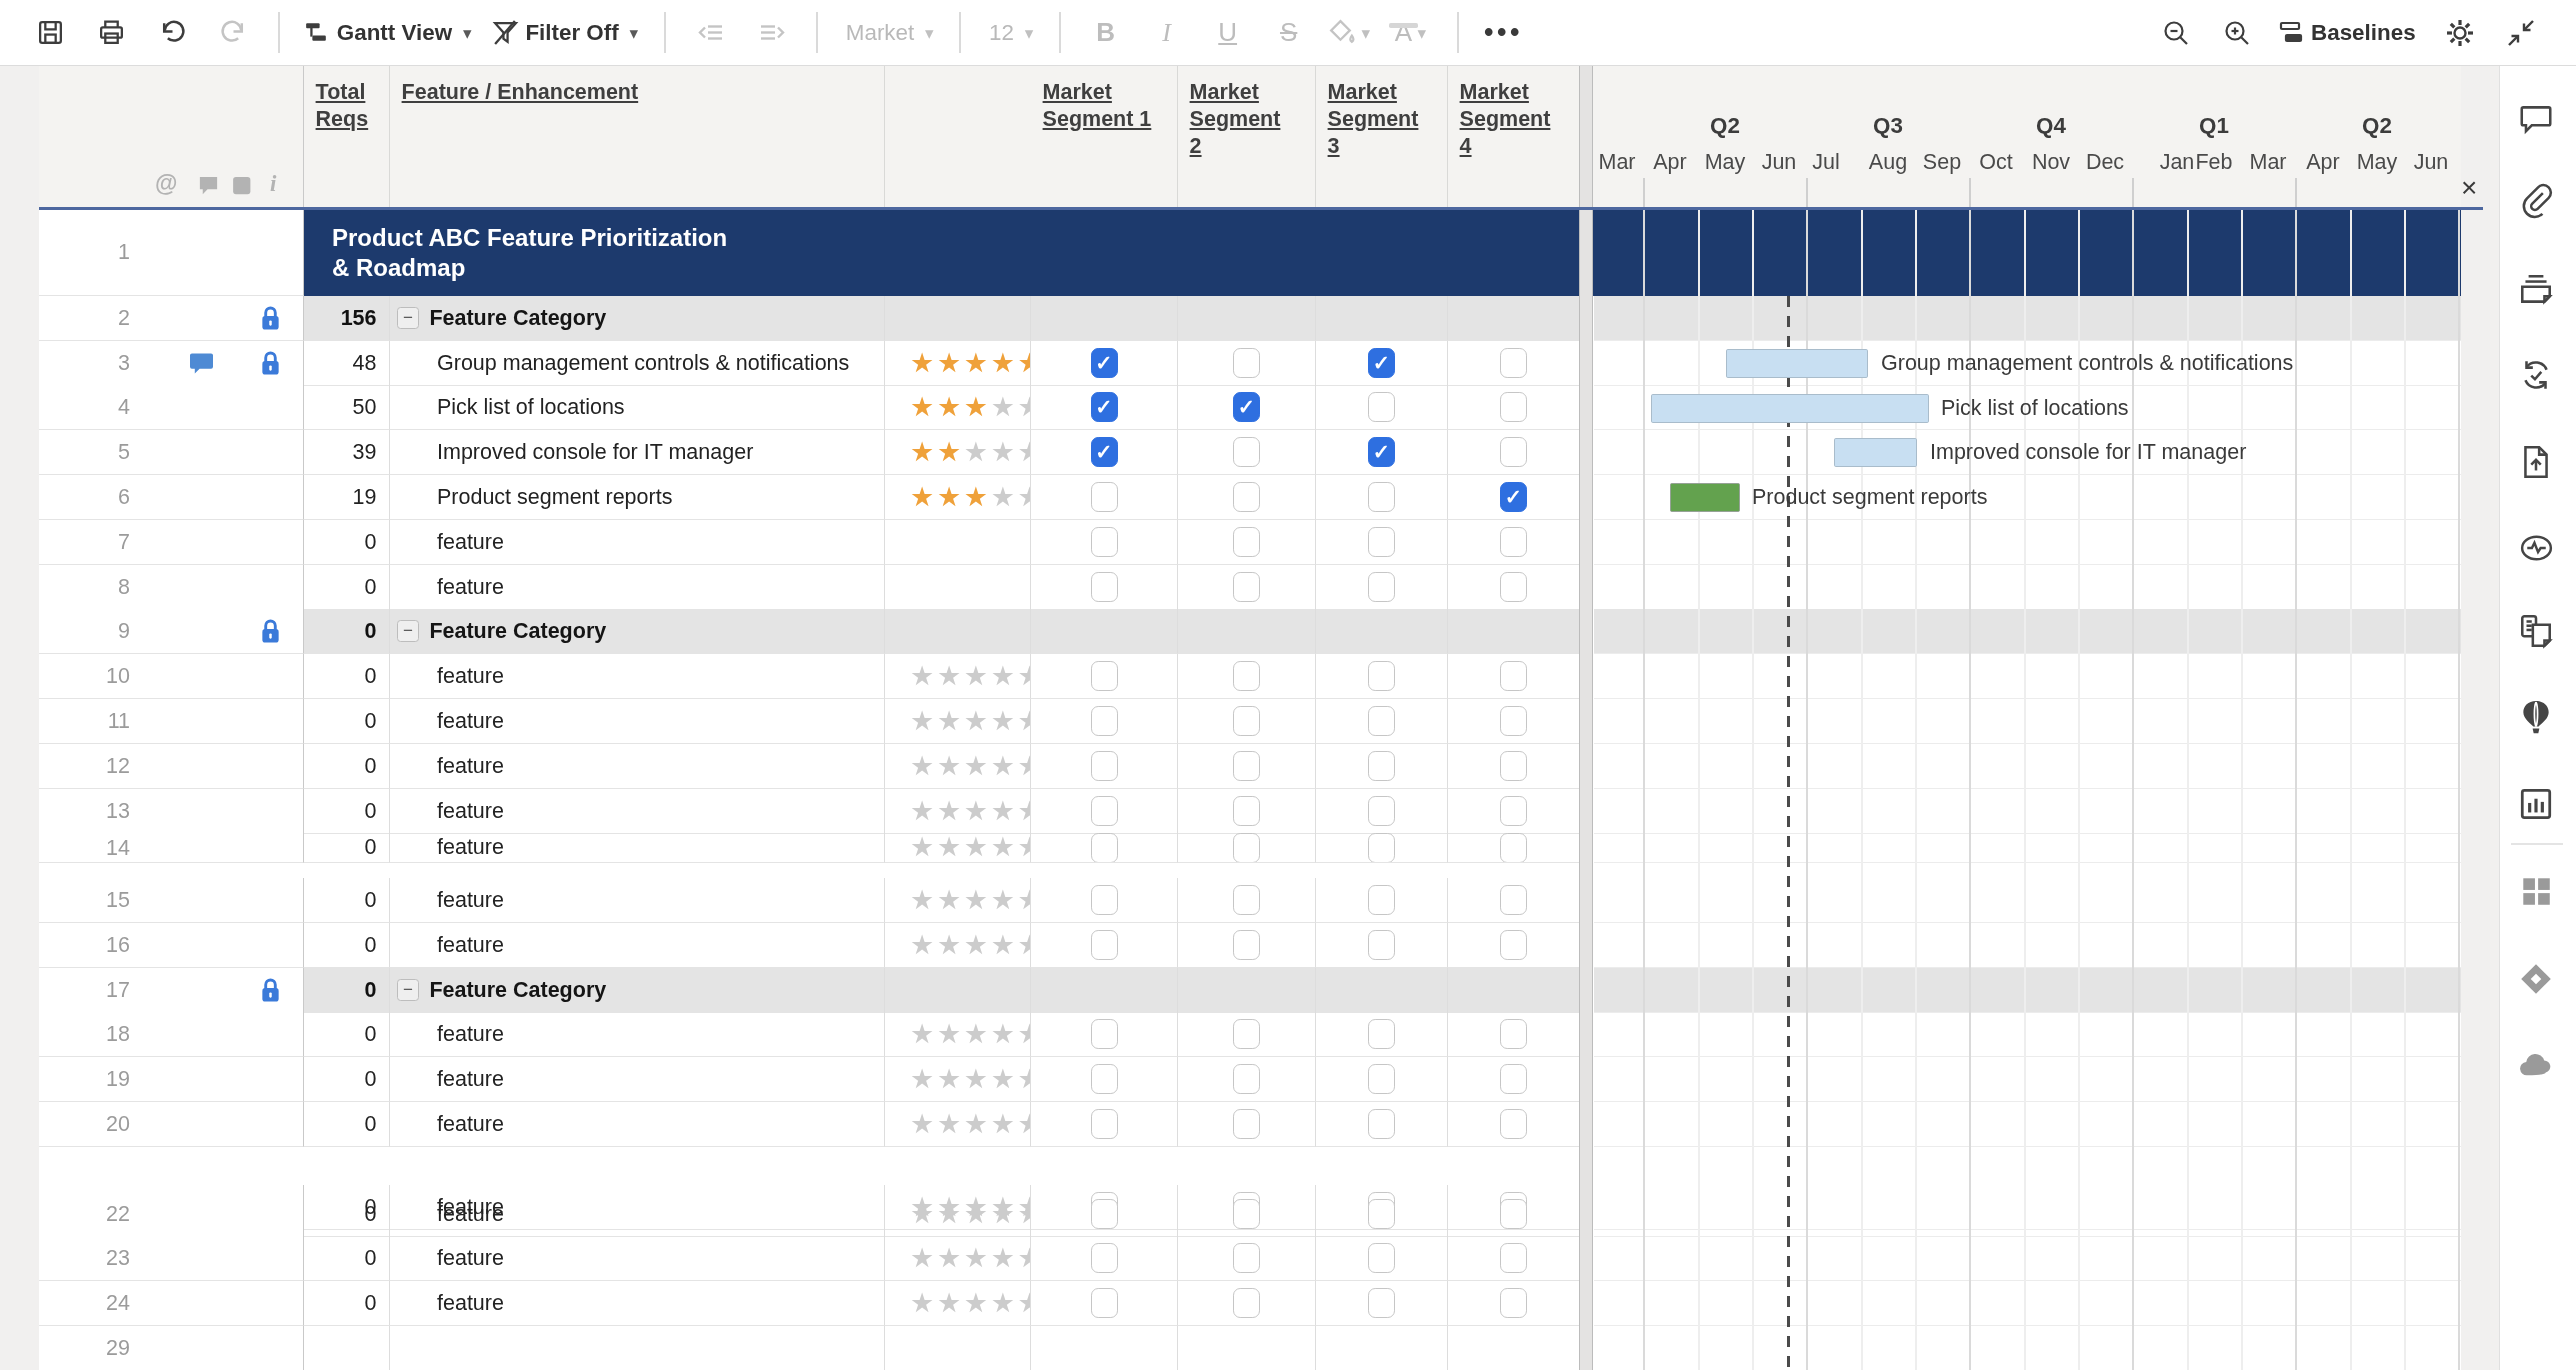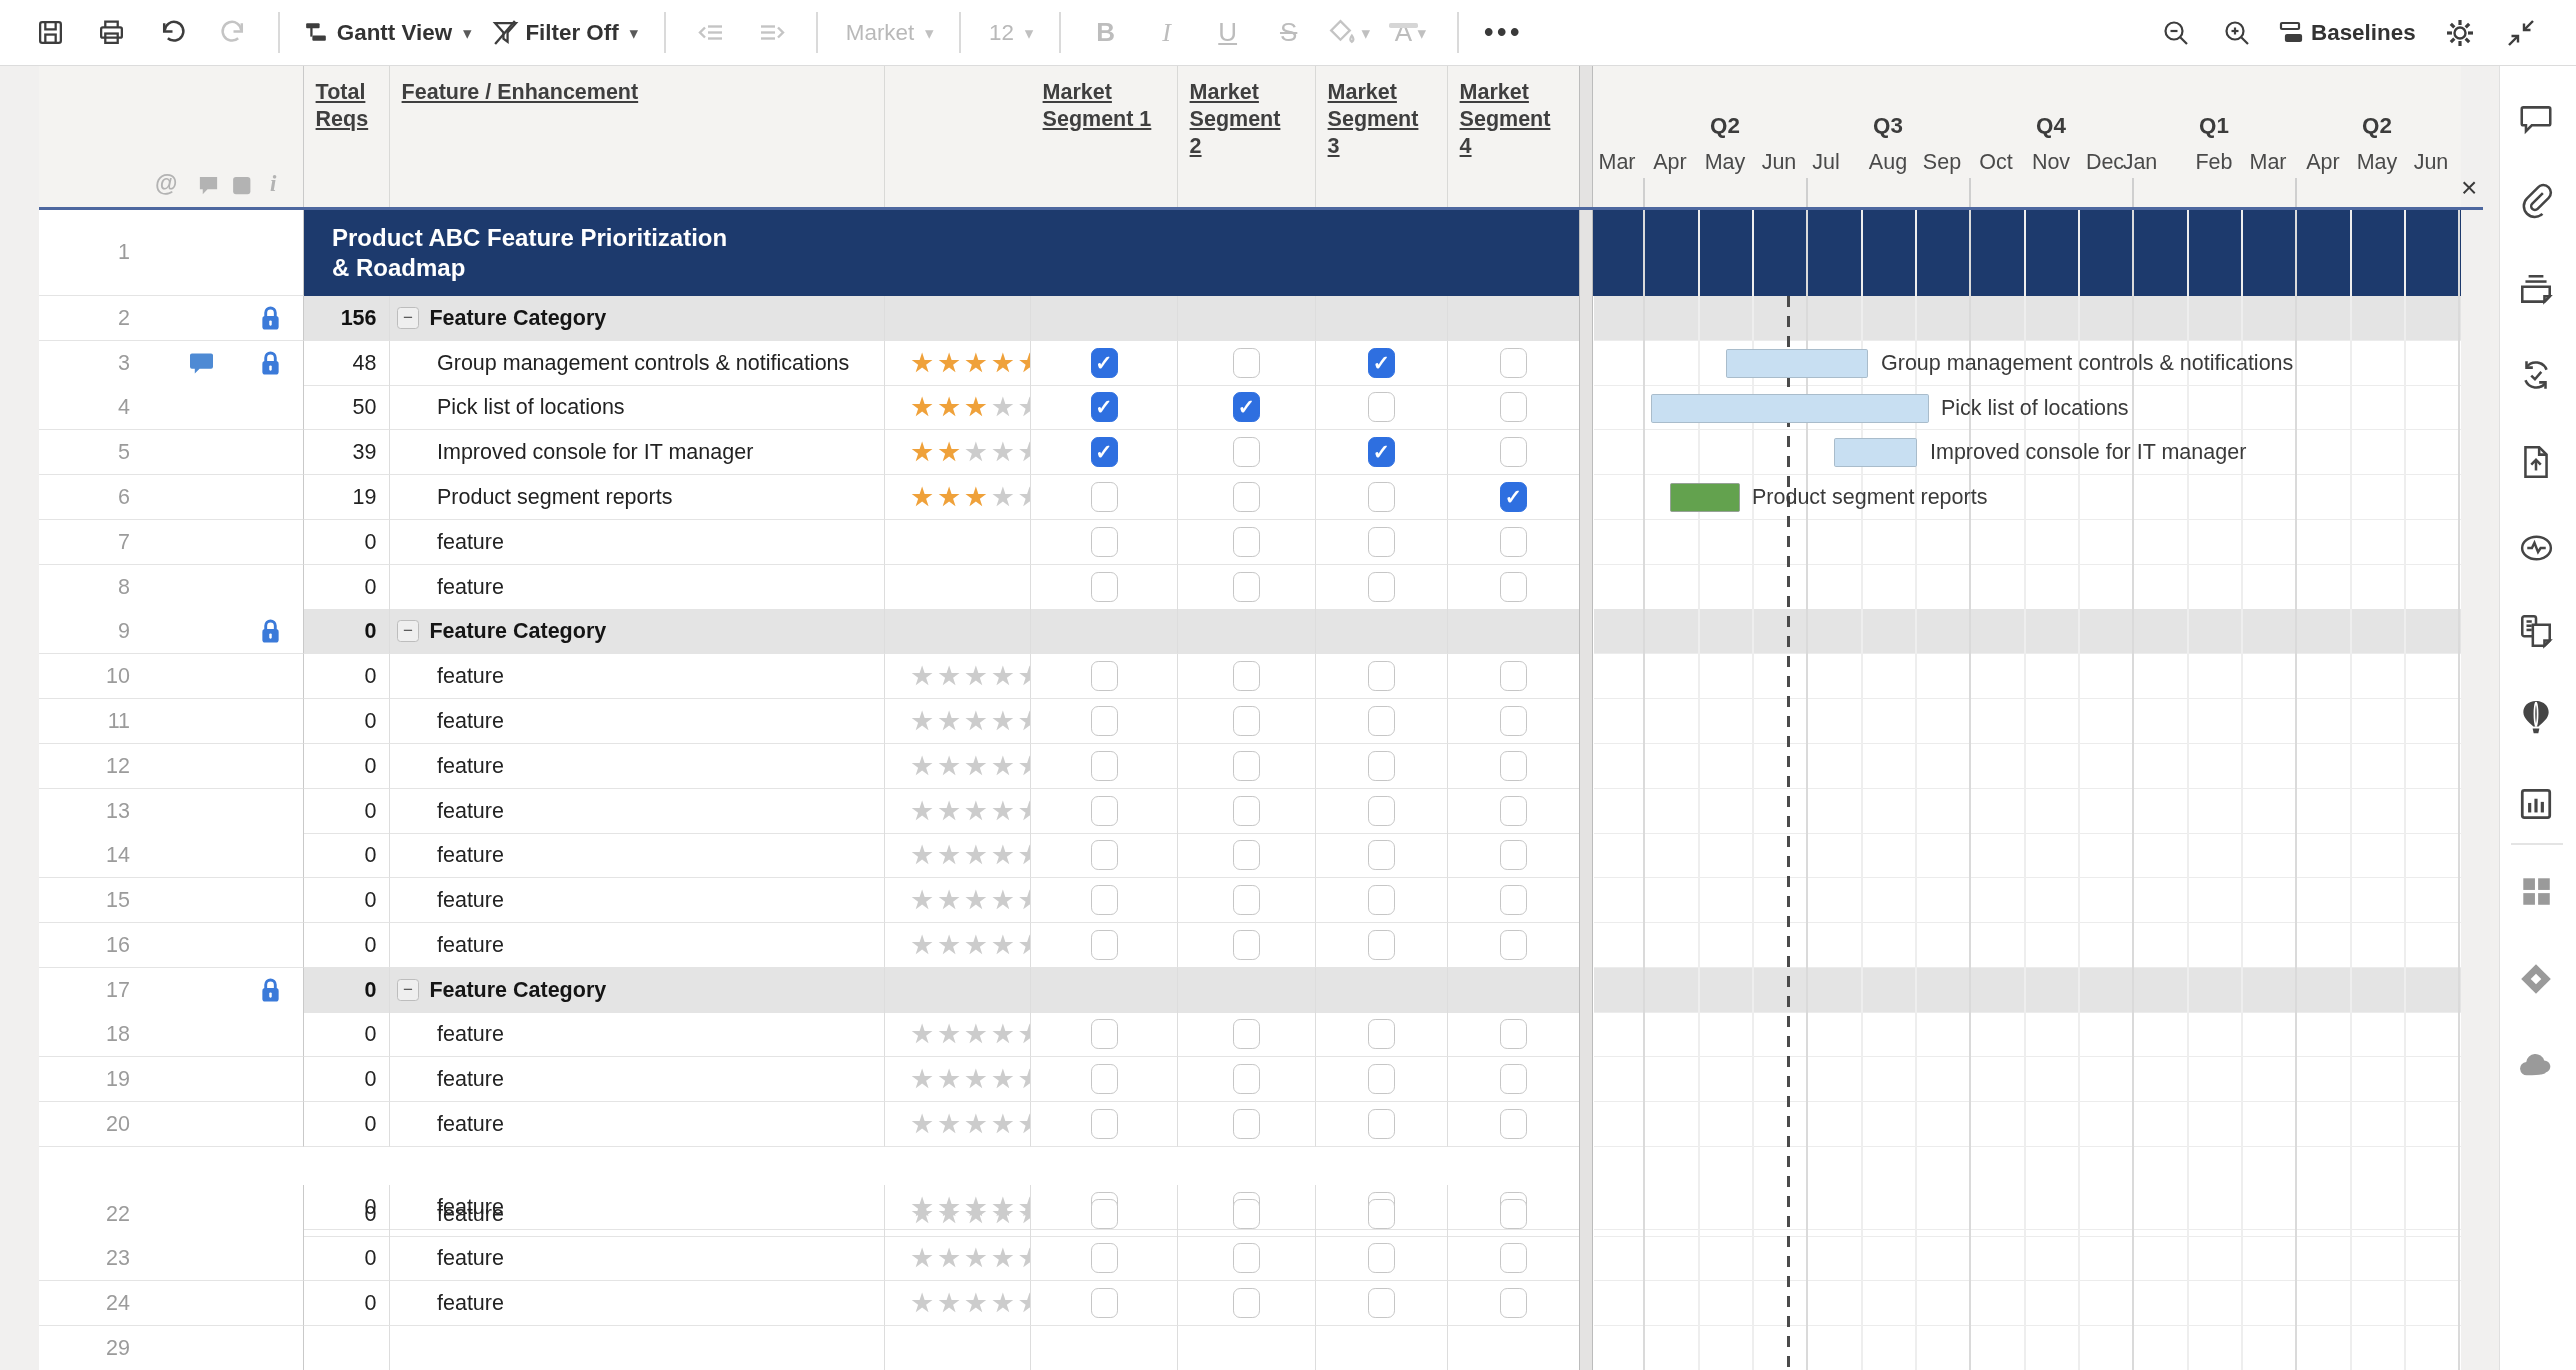--- a/index.html
+++ b/index.html
@@ -312,21 +312,21 @@
         <div class="m-label" style="left: 23px;">Mar</div>
         <div class="m-label" style="left: 76px;">Apr</div>
         <div class="m-label" style="left: 131px;">May</div>
         <div class="m-label" style="left: 185px;">Jun</div>
         <div class="m-label" style="left: 232px;">Jul</div>
         <div class="m-label" style="left: 294px;">Aug</div>
         <div class="m-label" style="left: 348px;">Sep</div>
         <div class="m-label" style="left: 402px;">Oct</div>
         <div class="m-label" style="left: 457px;">Nov</div>
         <div class="m-label" style="left: 511px;">Dec</div>
-        <div class="m-label" style="left: 546px; text-align: right;">Jan</div>
+        <div class="m-label" style="left: 583px; text-align: right;">Jan</div>
         <div class="m-label" style="left: 620px;">Feb</div>
         <div class="m-label" style="left: 674px;">Mar</div>
         <div class="m-label" style="left: 729px;">Apr</div>
         <div class="m-label" style="left: 783px;">May</div>
         <div class="m-label" style="left: 837px;">Jun</div>
         <div class="tick" style="left: 49px;"></div>
         <div class="tick" style="left: 212px;"></div>
         <div class="tick" style="left: 375px;"></div>
         <div class="tick" style="left: 538px;"></div>
         <div class="tick" style="left: 701px;"></div>
@@ -639,21 +639,21 @@
           <div class="cb"></div>
         </div>
         <div class="cell c-ms3">
           <div class="cb"></div>
         </div>
         <div class="cell c-ms4">
           <div class="cb"></div>
         </div>
         <div class="cell c-gantt"></div>
       </div>
-      <div class="row" style="top: 624px; height: 45px;">
+      <div class="row" style="top: 624px; height: 30px;">
         <div class="cell c-num">
           <div class="rnum">14</div>
         </div>
         <div class="cell c-reqs">0</div>
         <div class="cell c-feat">
           <div class="item-label">feature</div>
         </div>
         <div class="cell c-prio">
           <div class="stars on"></div>
           <div class="stars off">★★★★★</div>

